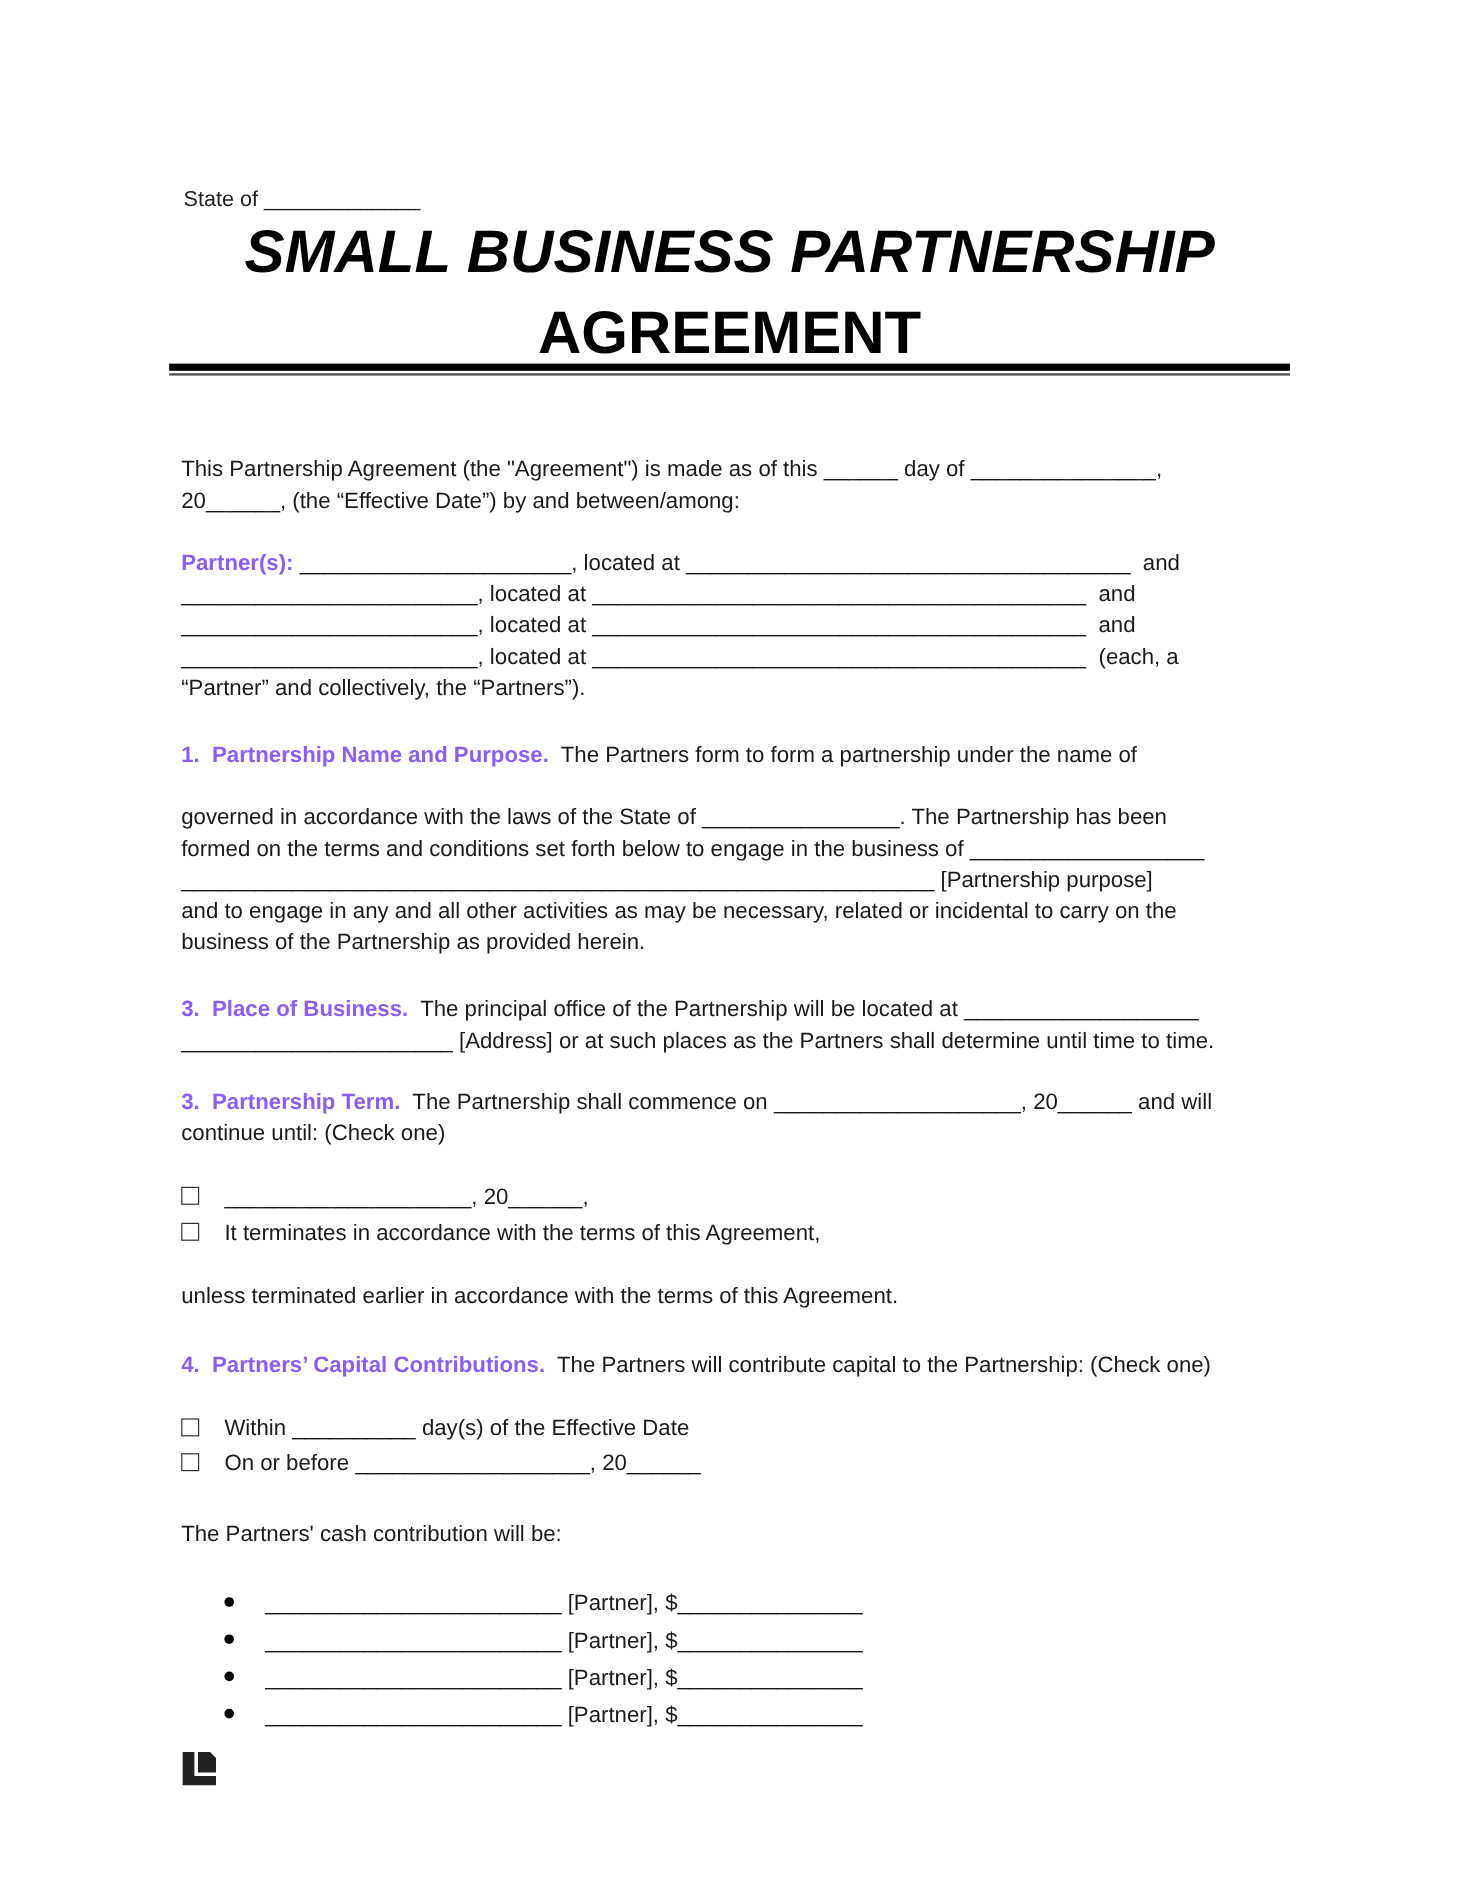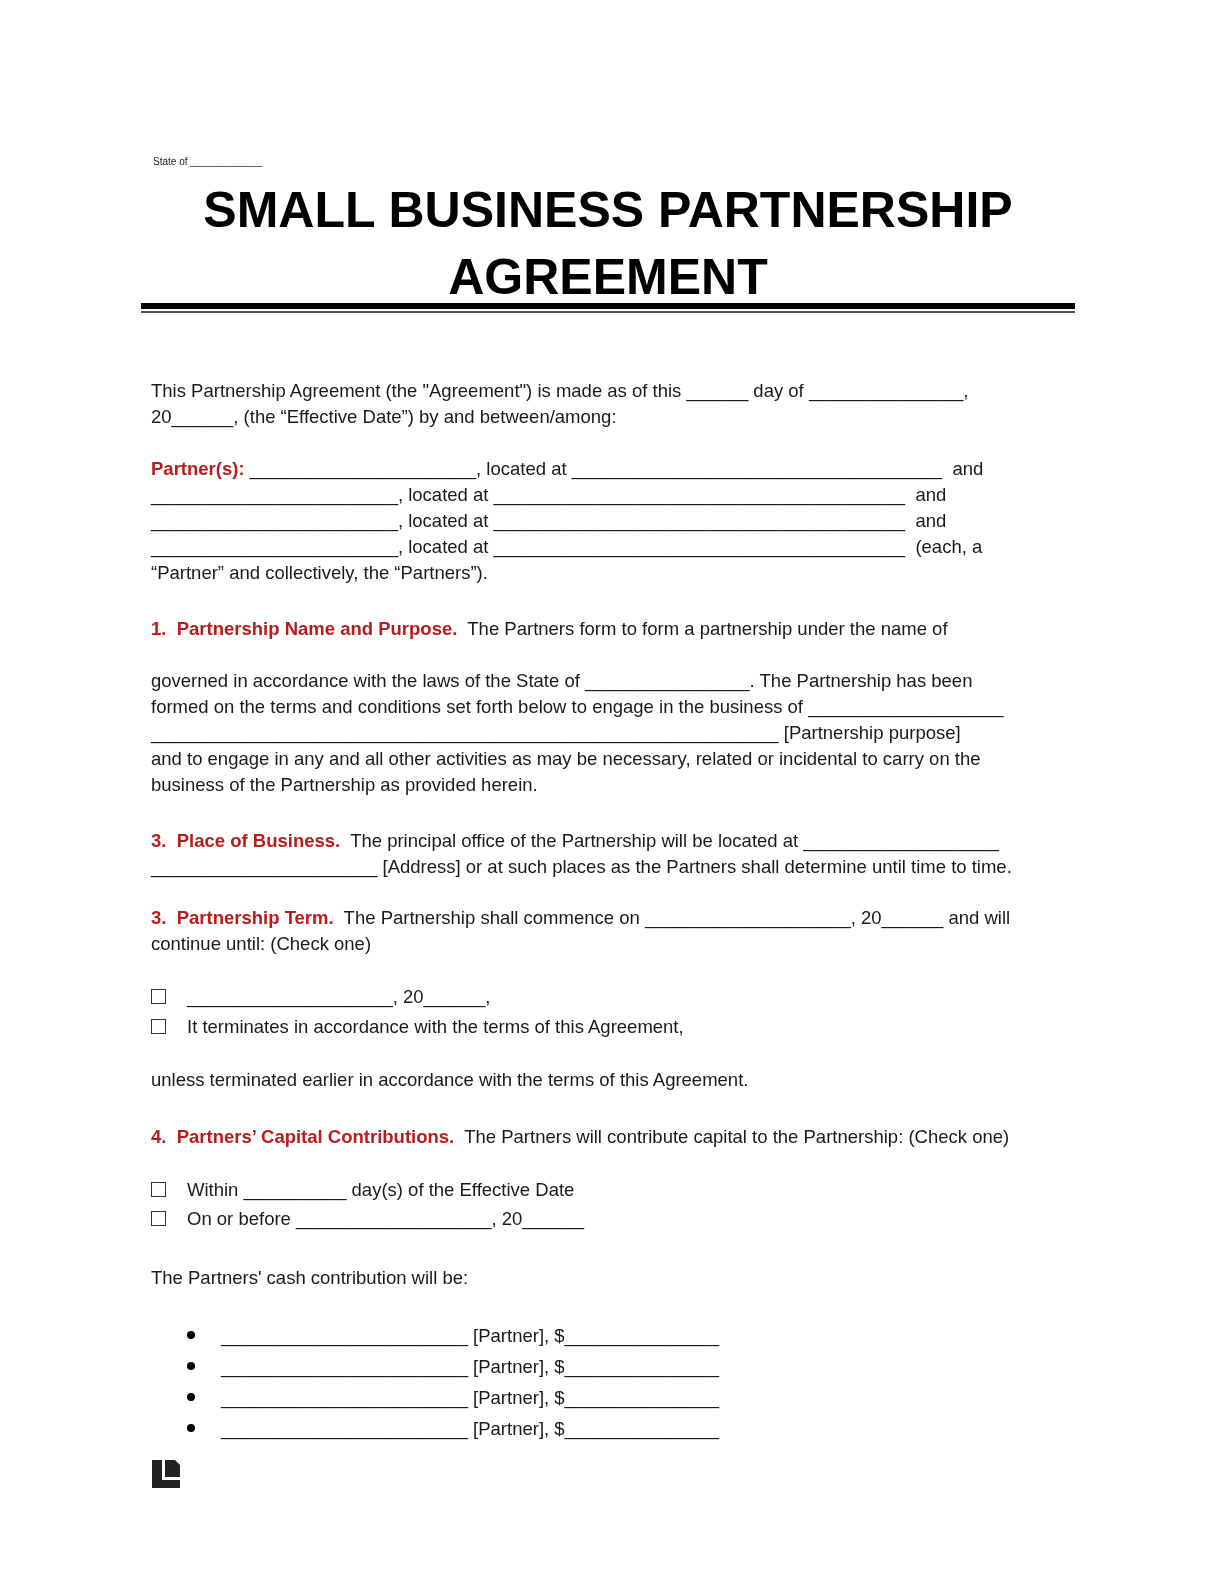--- a/index.html
+++ b/index.html
@@ -1,27 +1,27 @@
 <!DOCTYPE html>
 <html><head>
 <meta charset="utf-8">
 <style>
   html, body { margin: 0; padding: 0; background: #ffffff; }
   body { width: 1220px; height: 1572px; position: relative; overflow: hidden;
          font-family: "Liberation Sans", sans-serif; color: #1a1a1a; }
   .page { position: absolute; left: 0; top: 0; width: 1220px; height: 1572px; }
-  .state-of { position: absolute; left: 153px; top: 156px; font-size: 10px; color: #222; }
+  .state-of { position: absolute; left: 153px; top: 156px; font-size: 18px; color: #222; }
   .title { position: absolute; left: 141px; width: 934px; text-align: center;
            font-weight: bold; font-size: 50px; color: #000; line-height: 1; letter-spacing: 0px; }
-  .title.l1 { top: 185px; }
+  .title.l1 { top: 185px; font-style: italic; }
   .title.l2 { top: 252px; text-align: center; }
   .rule-thick { position: absolute; left: 141px; top: 303px; width: 934px; height: 6px; background: #000; }
   .rule-thin { position: absolute; left: 141px; top: 311px; width: 934px; height: 2px; background: #555; }
   .line { position: absolute; left: 151px; font-size: 18.5px; white-space: pre; line-height: 22px; color: #1a1a1a; margin-top: 36px; }
-  .b { font-weight: bold; color: #b91c1c; }
+  .b { font-weight: bold; color: #8b5cf6; }
   .cb { display: inline-block; width: 13px; height: 13px; border: 1px solid #333; vertical-align: -1px; margin-right: 21px; }
   .bullet { display: inline-block; width: 8px; height: 8px; border-radius: 50%; background: #000; vertical-align: 3px; margin-right: 26px; }
   .logo { position: absolute; left: 152px; top: 1460px; width: 28px; height: 28px; }
 </style>
 </head>
 <body>
 
 <div class="page">
 
   <div class="state-of">State of _____________</div>

